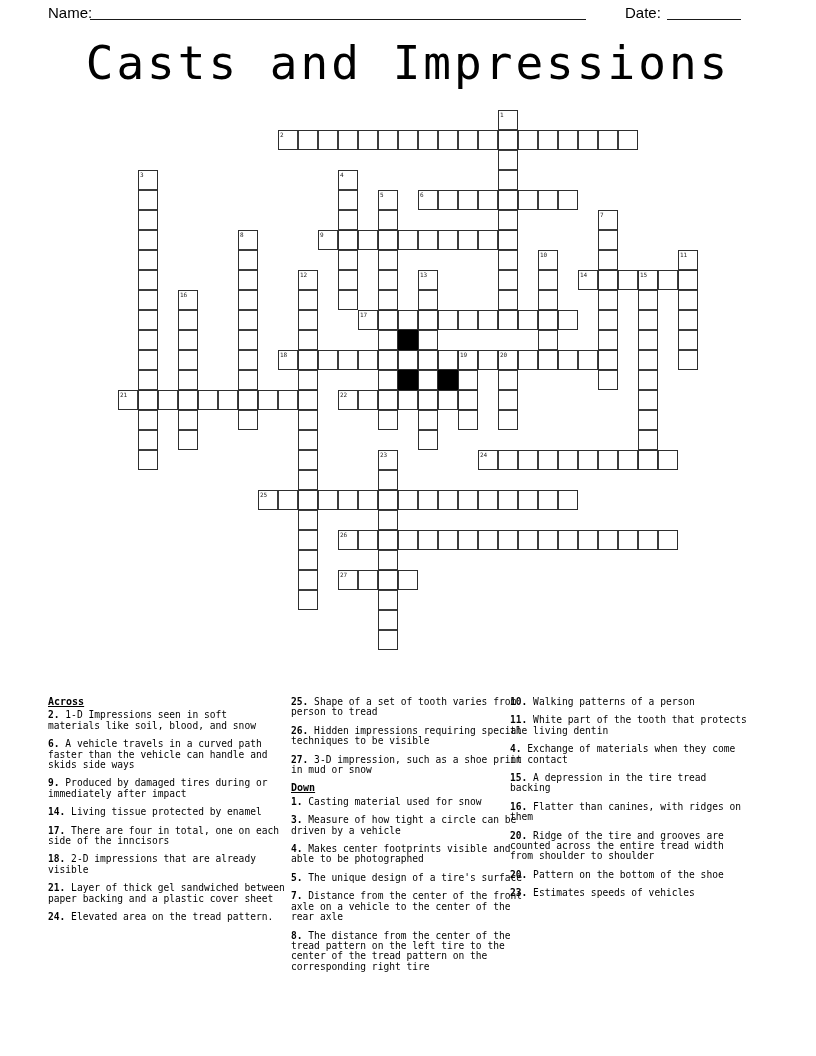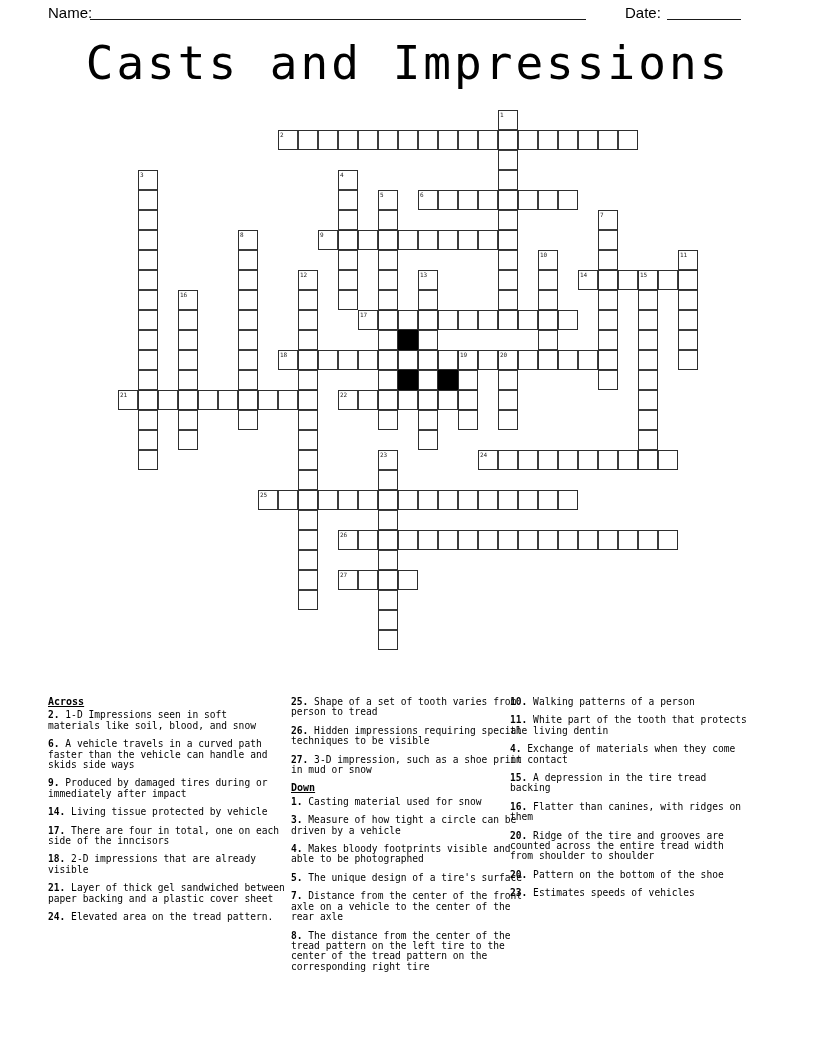--- a/index.html
+++ b/index.html
@@ -350,41 +350,41 @@
 
   <div id="clue-col-1" class="clue-col">
       <div class="sec-header">Across</div>
       <div class="clue"><span class="cnum">2.</span><span class="ctext"> 1-D Impressions seen in soft
 materials like soil, blood, and snow</span></div>
       <div class="clue"><span class="cnum">6.</span><span class="ctext"> A vehicle travels in a curved path
 faster than the vehicle can handle and
 skids side ways</span></div>
       <div class="clue"><span class="cnum">9.</span><span class="ctext"> Produced by damaged tires during or
 immediately after impact</span></div>
-      <div class="clue"><span class="cnum">14.</span><span class="ctext"> Living tissue protected by vehicle</span></div>
+      <div class="clue"><span class="cnum">14.</span><span class="ctext"> Living tissue protected by enamel</span></div>
       <div class="clue"><span class="cnum">17.</span><span class="ctext"> There are four in total, one on each
 side of the inncisors</span></div>
       <div class="clue"><span class="cnum">18.</span><span class="ctext"> 2-D impressions that are already
 visible</span></div>
       <div class="clue"><span class="cnum">21.</span><span class="ctext"> Layer of thick gel sandwiched between
 paper backing and a plastic cover sheet</span></div>
       <div class="clue"><span class="cnum">24.</span><span class="ctext"> Elevated area on the tread pattern.</span></div>
     </div>
   <div id="clue-col-2" class="clue-col">
       <div class="clue"><span class="cnum">25.</span><span class="ctext"> Shape of a set of tooth varies from
 person to tread</span></div>
       <div class="clue"><span class="cnum">26.</span><span class="ctext"> Hidden impressions requiring special
 techniques to be visible</span></div>
       <div class="clue"><span class="cnum">27.</span><span class="ctext"> 3-D impression, such as a shoe print
 in mud or snow</span></div>
       <div class="sec-header">Down</div>
       <div class="clue"><span class="cnum">1.</span><span class="ctext"> Casting material used for snow</span></div>
       <div class="clue"><span class="cnum">3.</span><span class="ctext"> Measure of how tight a circle can be
 driven by a vehicle</span></div>
-      <div class="clue"><span class="cnum">4.</span><span class="ctext"> Makes bloody footprints visible and
+      <div class="clue"><span class="cnum">4.</span><span class="ctext"> Makes center footprints visible and
 able to be photographed</span></div>
       <div class="clue"><span class="cnum">5.</span><span class="ctext"> The unique design of a tire's surface</span></div>
       <div class="clue"><span class="cnum">7.</span><span class="ctext"> Distance from the center of the front
 axle on a vehicle to the center of the
 rear axle</span></div>
       <div class="clue"><span class="cnum">8.</span><span class="ctext"> The distance from the center of the
 tread pattern on the left tire to the
 center of the tread pattern on the
 corresponding right tire</span></div>
     </div>

